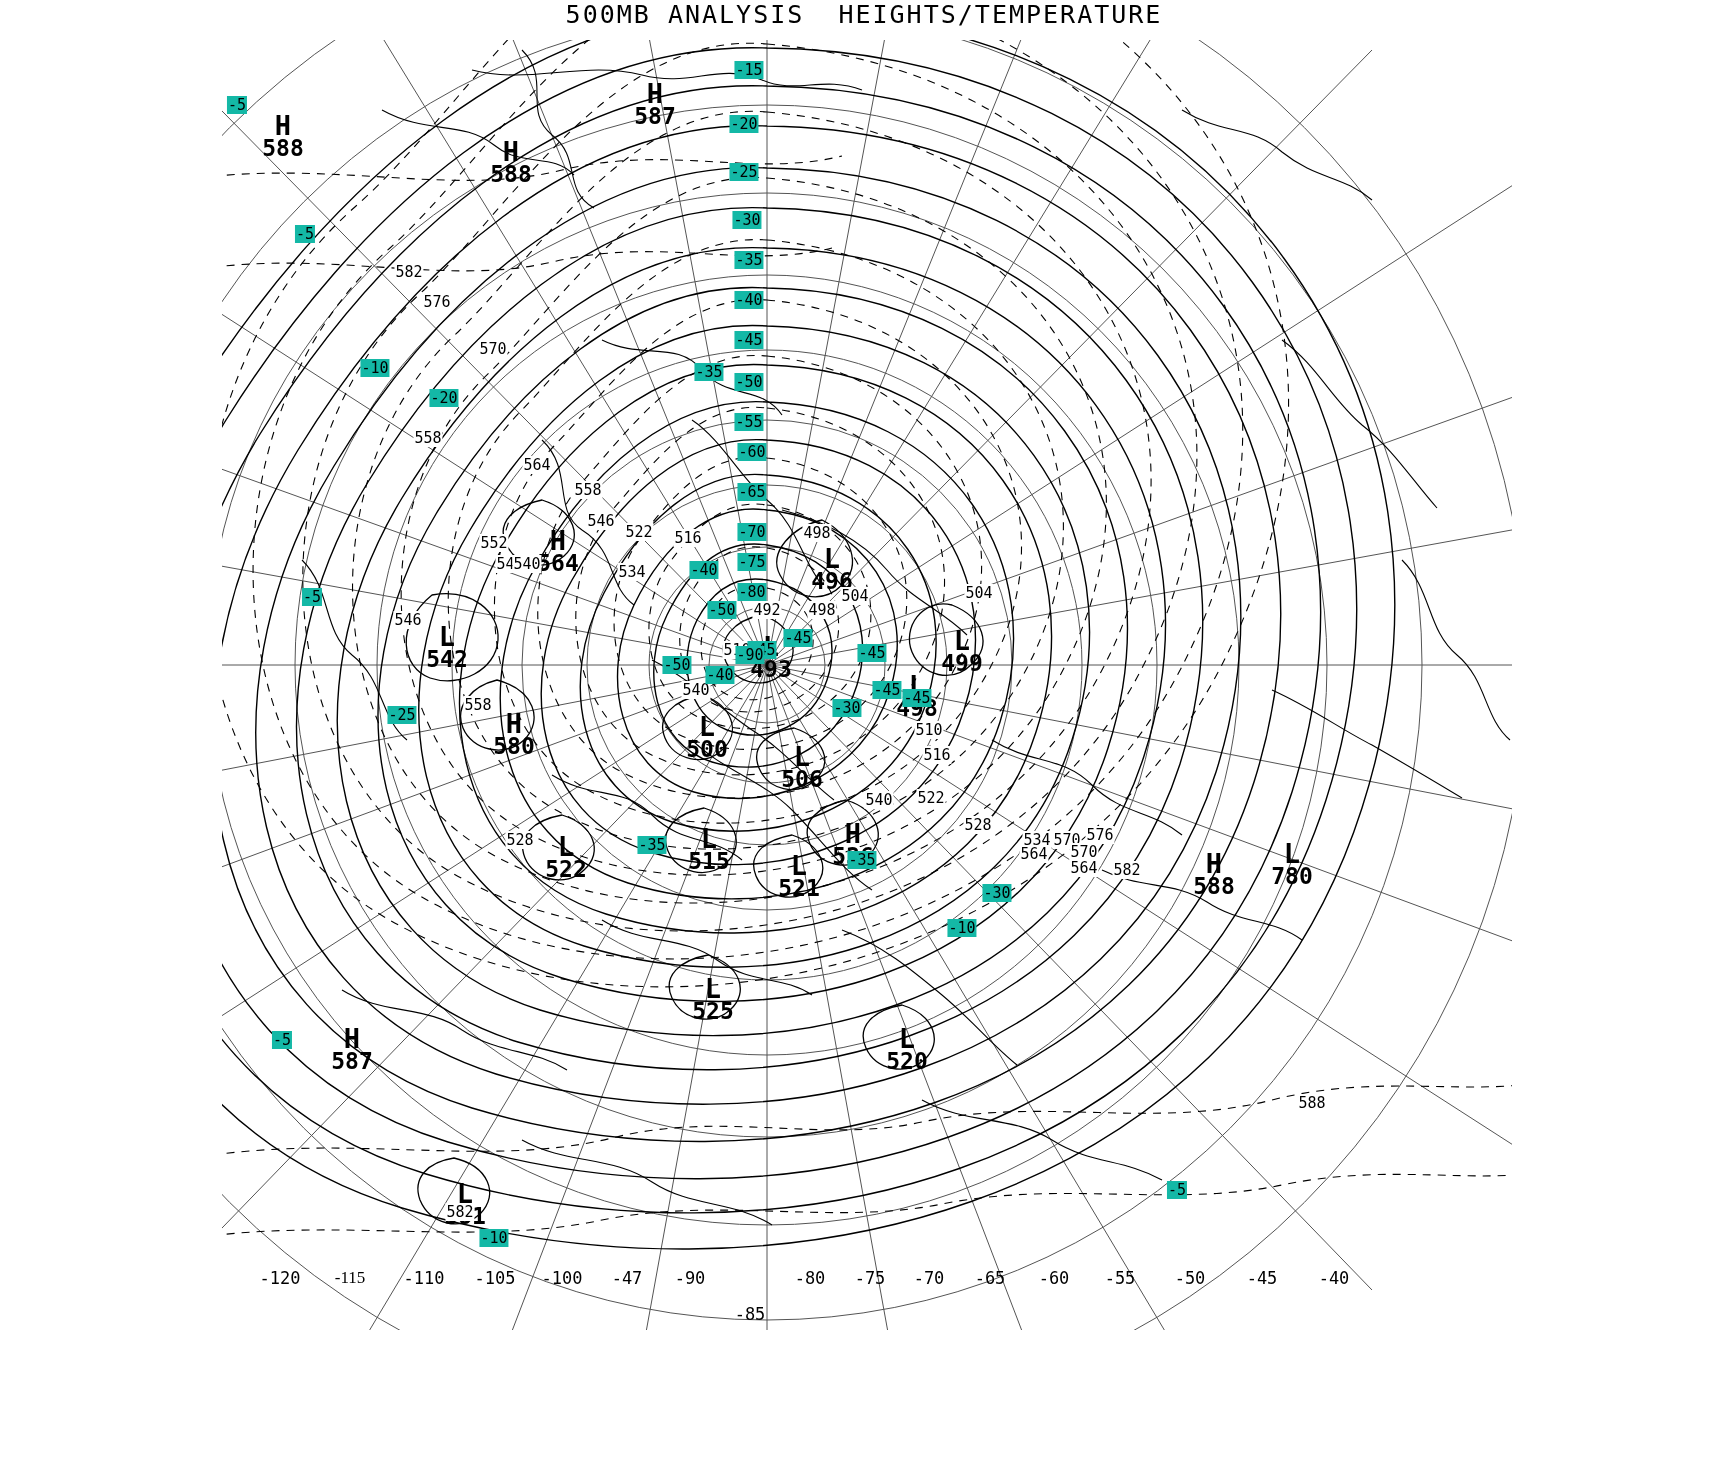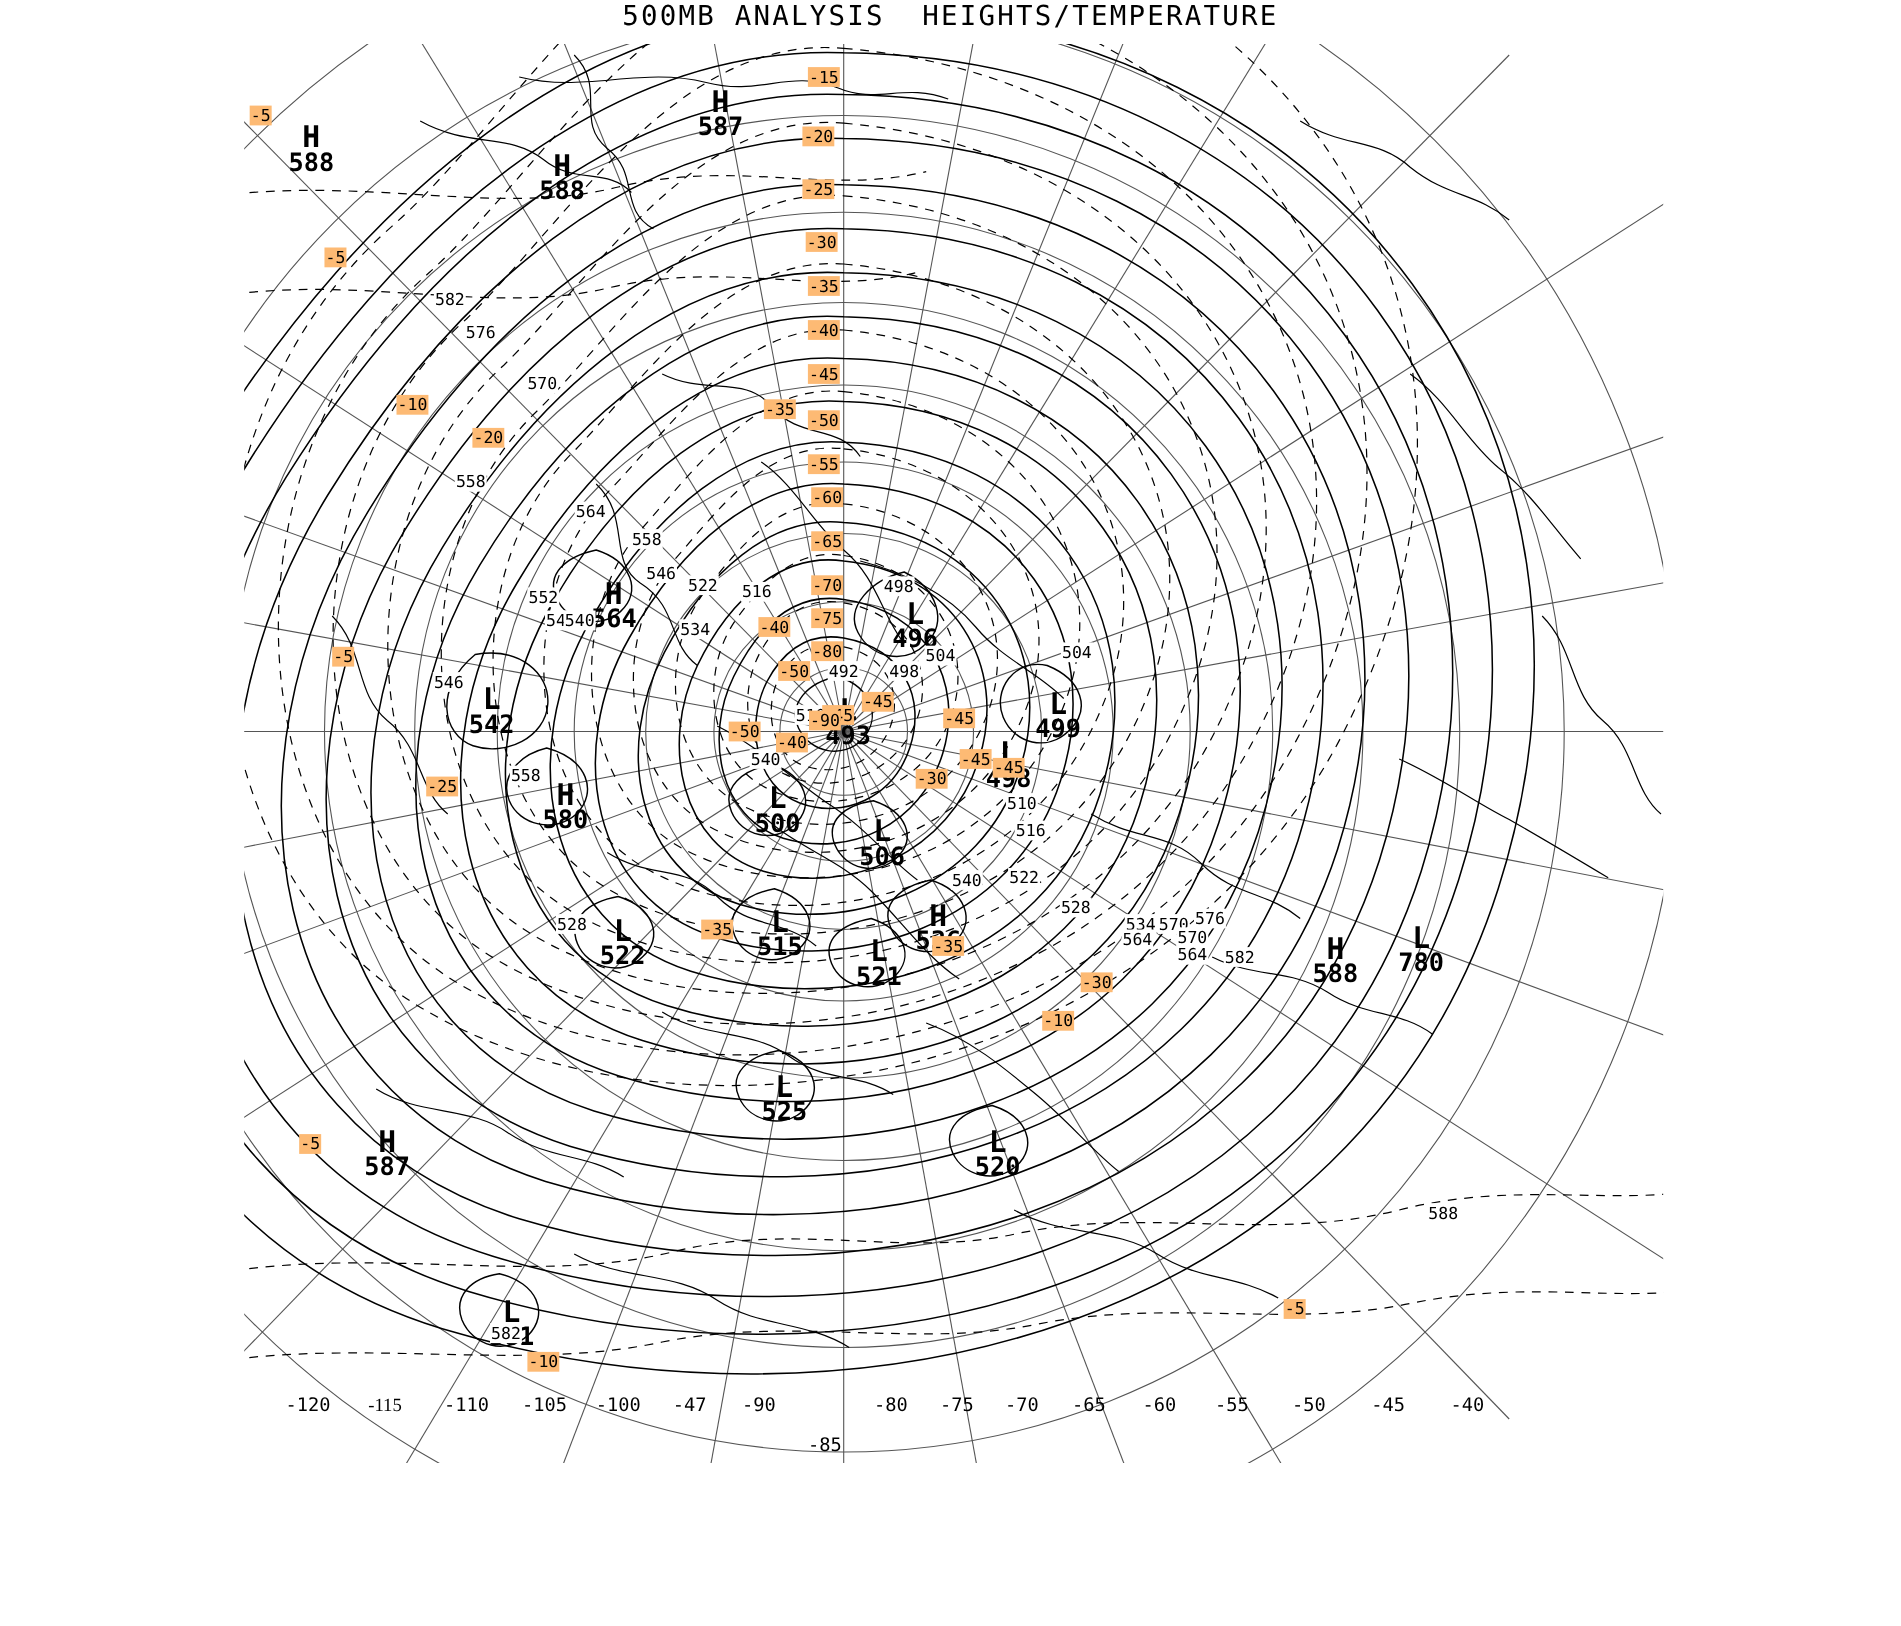--- a/index.html
+++ b/index.html
@@ -86,21 +86,21 @@
     transform: translate(-50%, -50%);
     background: #ffffff;
     padding: 0 1px;
   }
   .tlbl {
     position: absolute;
     font-family: "DejaVu Sans Mono", monospace;
     font-size: 15px;
     white-space: pre;
     transform: translate(-50%, -50%);
-    background: #fdba74;
+    background: #14b8a6;
     padding: 0 1px;
   }
   .lonlbl {
     position: absolute;
     font-family: "DejaVu Sans Mono", monospace;
     font-size: 17px;
     white-space: pre;
     transform: translate(-50%, -50%);
   }
 </style>

